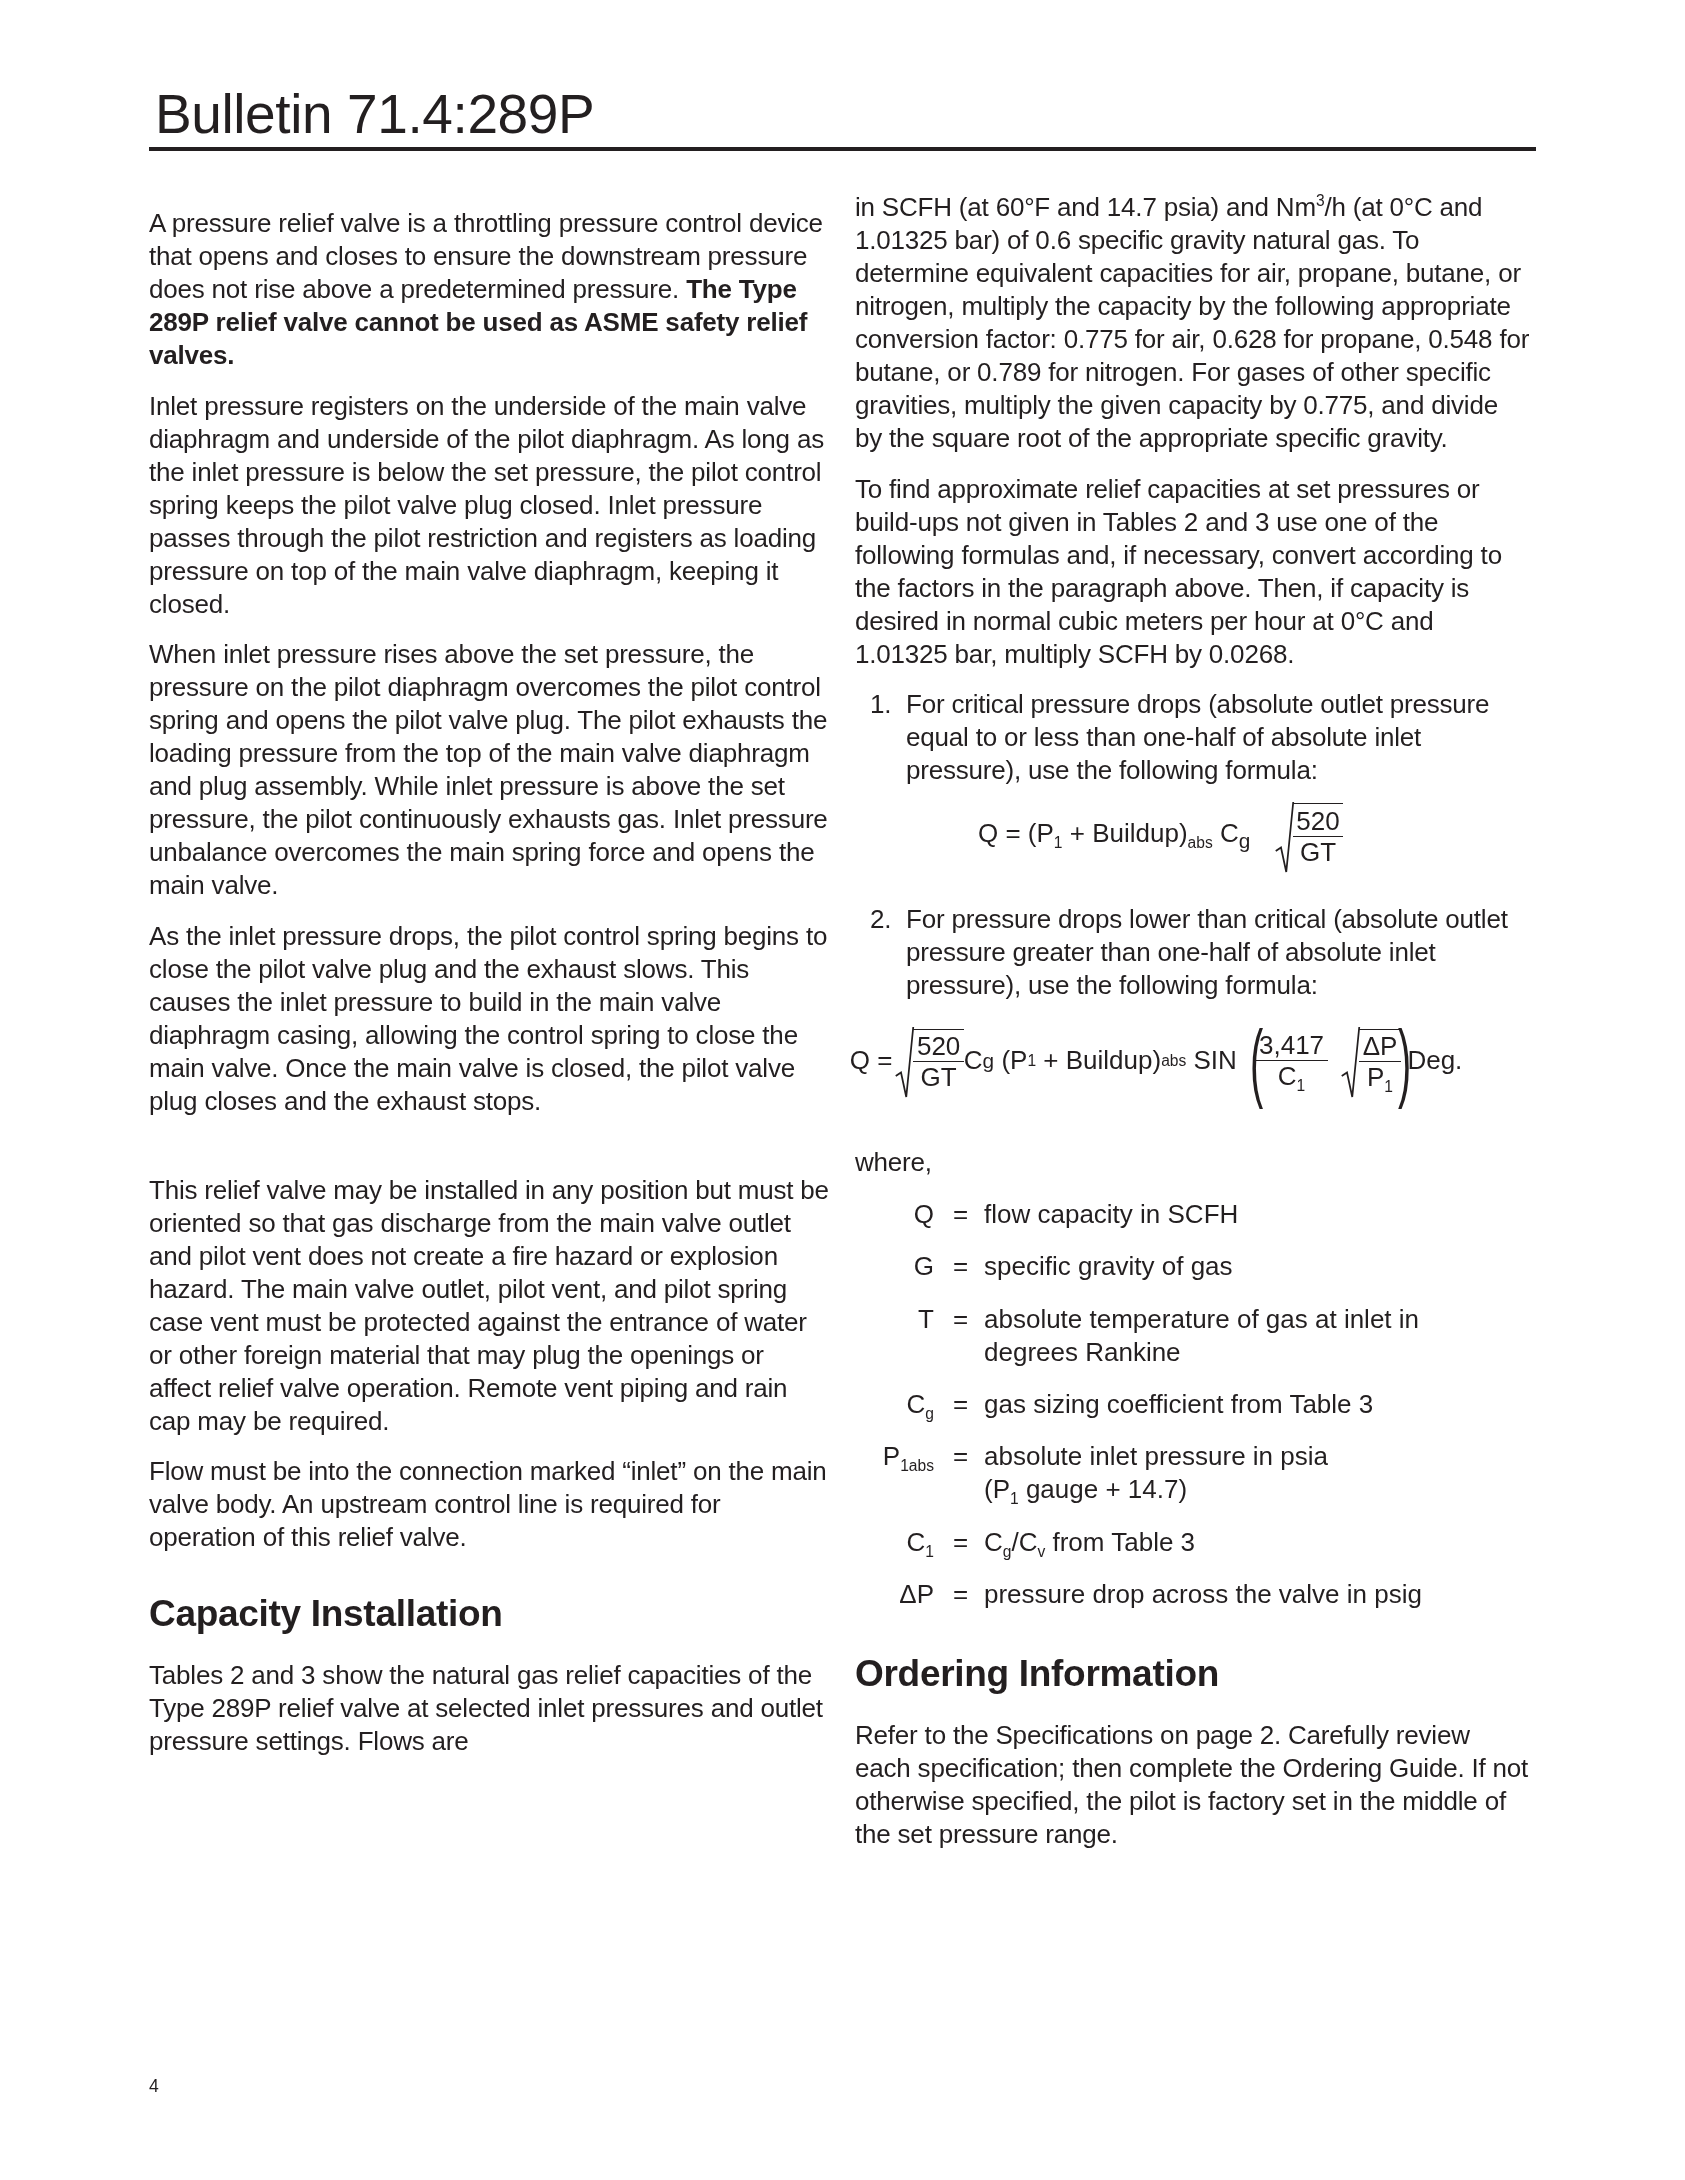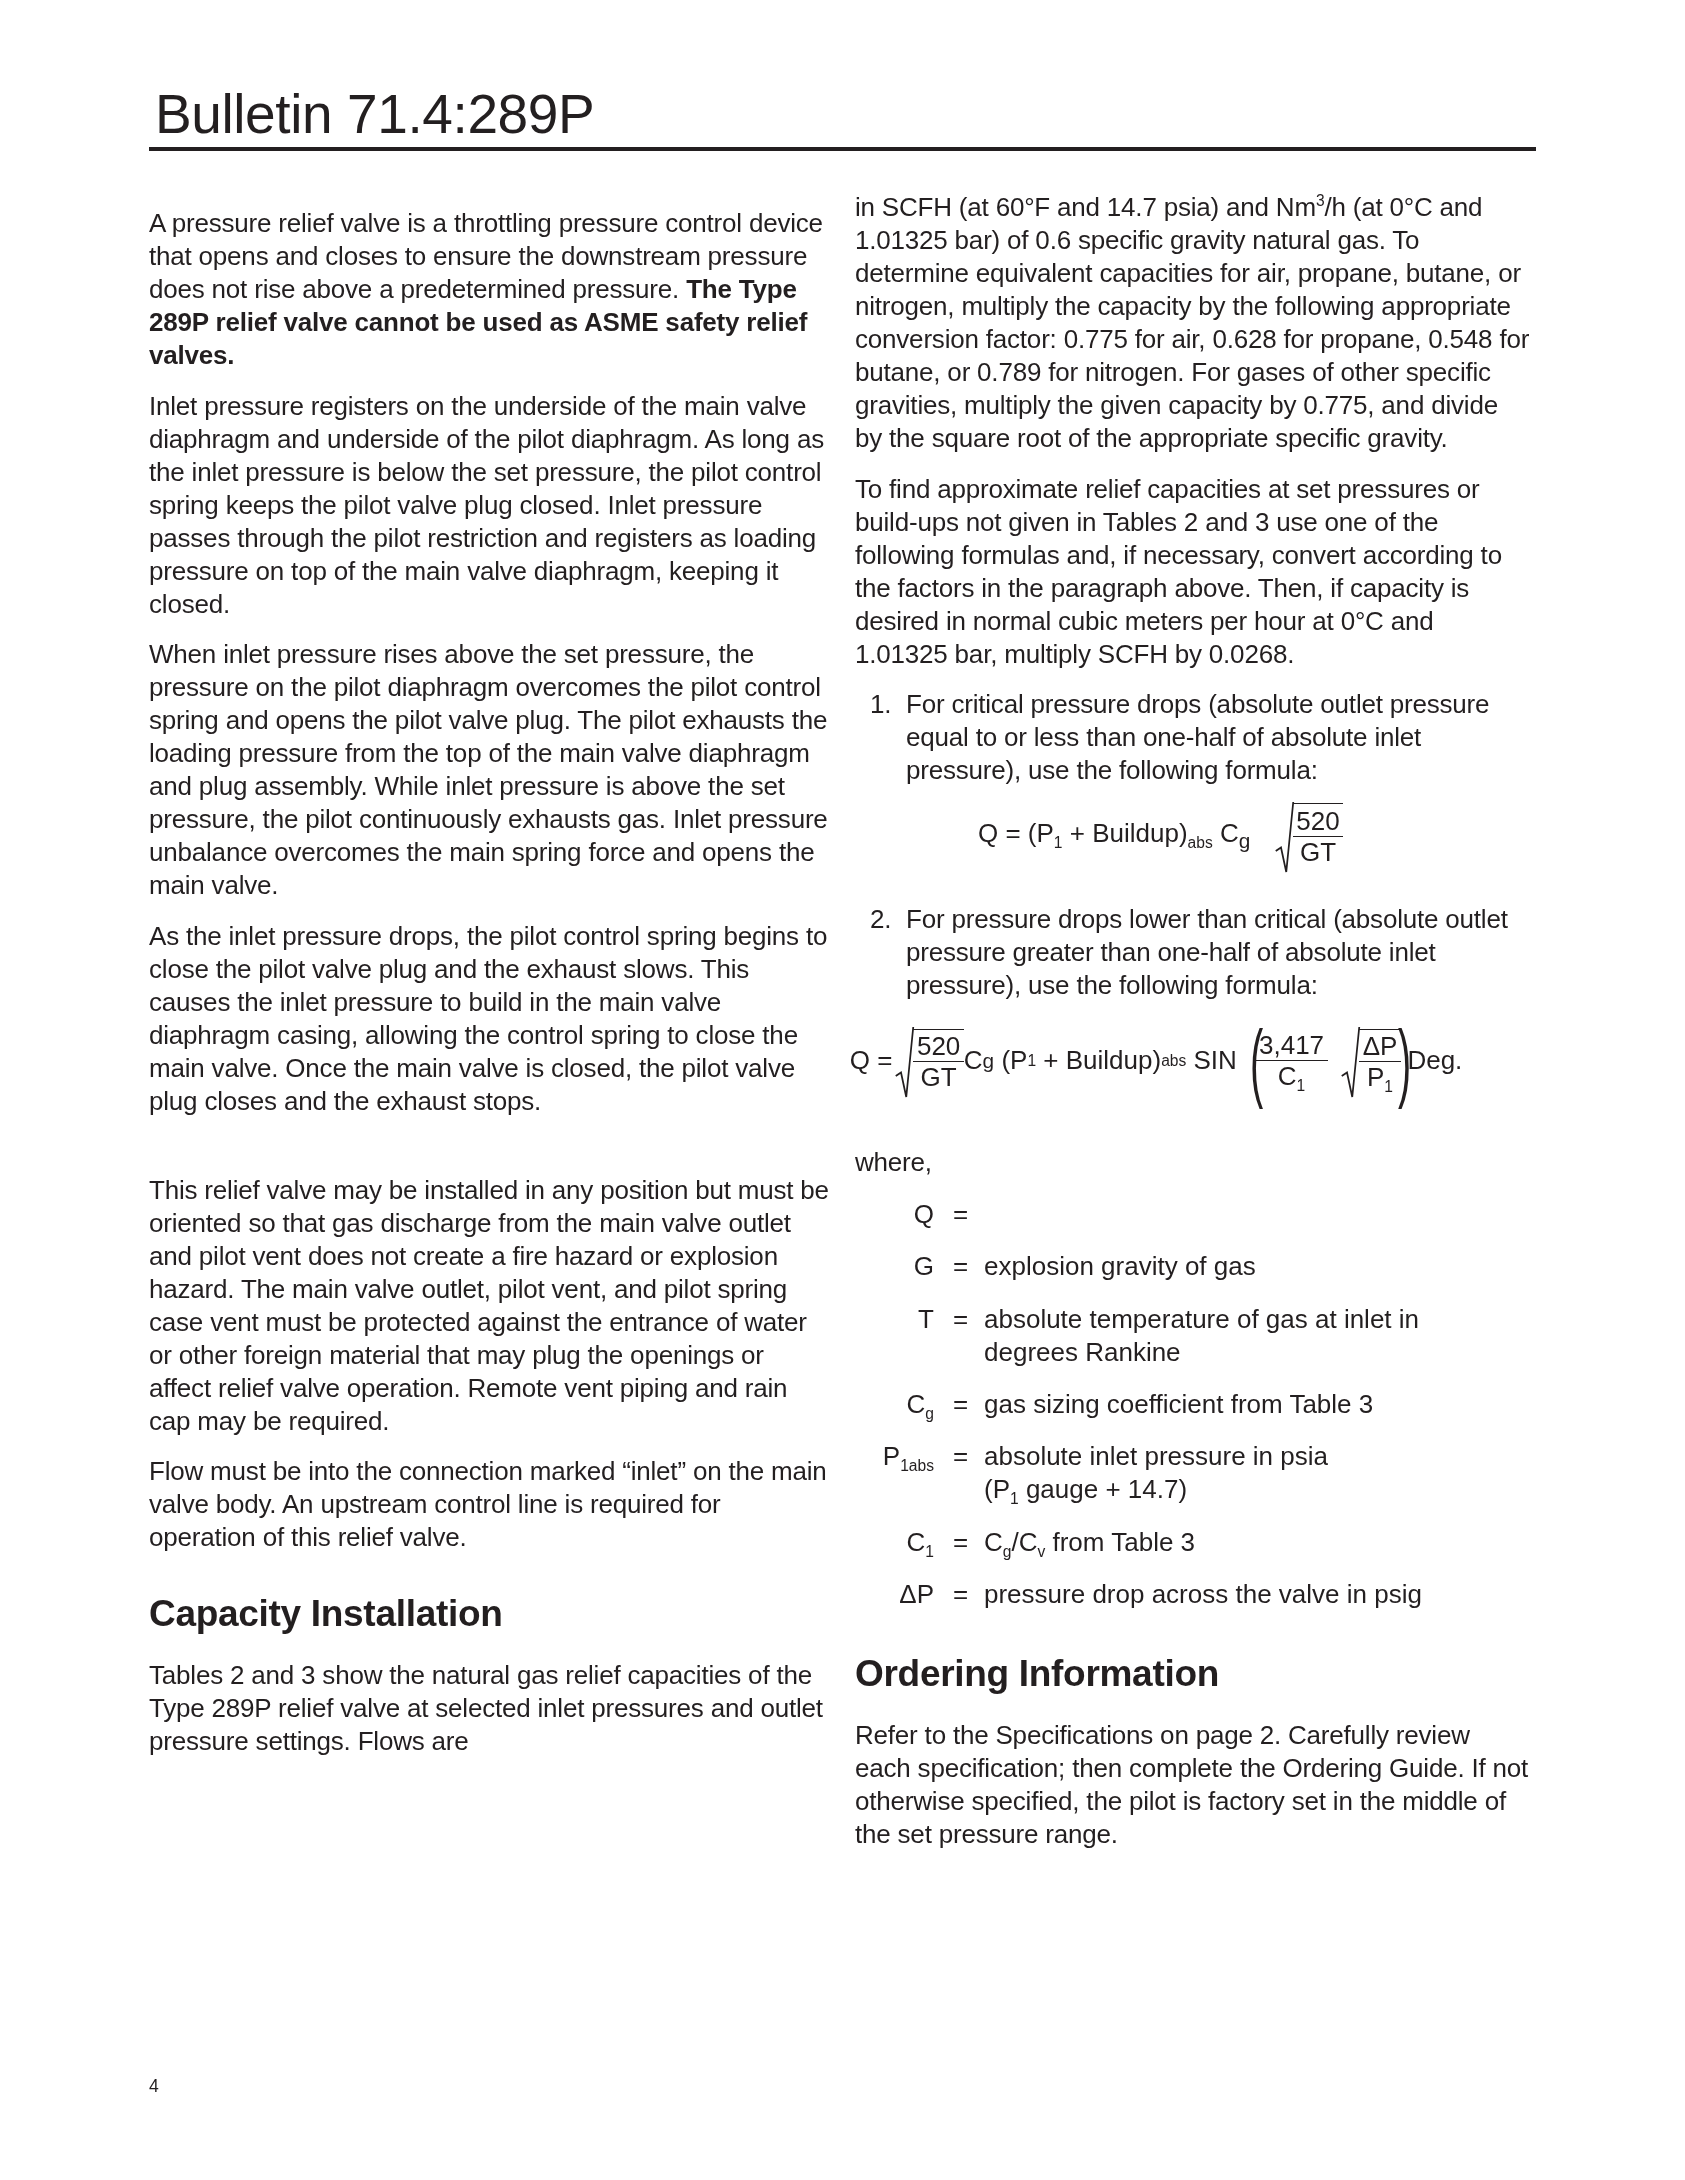--- a/index.html
+++ b/index.html
@@ -123,25 +123,26 @@
   </div>
 
   <div style="height:30px;"></div>
   <p>where,</p>
   <div style="height:19.3px;"></div>
 
   <div class="where-list">
     <div class="where-row">
       <span class="sym"><span>Q</span></span>
       <span class="eq">=</span>
+      <span class="def">flow capacity in SCFH</span>
     </div>
     <div class="where-row">
       <span class="sym"><span>G</span></span>
       <span class="eq">=</span>
-      <span class="def">explosion gravity of gas</span>
+      <span class="def">specific gravity of gas</span>
     </div>
     <div class="where-row">
       <span class="sym"><span>T</span></span>
       <span class="eq">=</span>
       <span class="def" style="width:439px;">absolute temperature of gas at inlet in degrees Rankine</span>
     </div>
     <div class="where-row">
       <span class="sym"><span>C</span><sub>g</sub></span>
       <span class="eq">=</span>
       <span class="def">gas sizing coefficient from Table 3</span>

